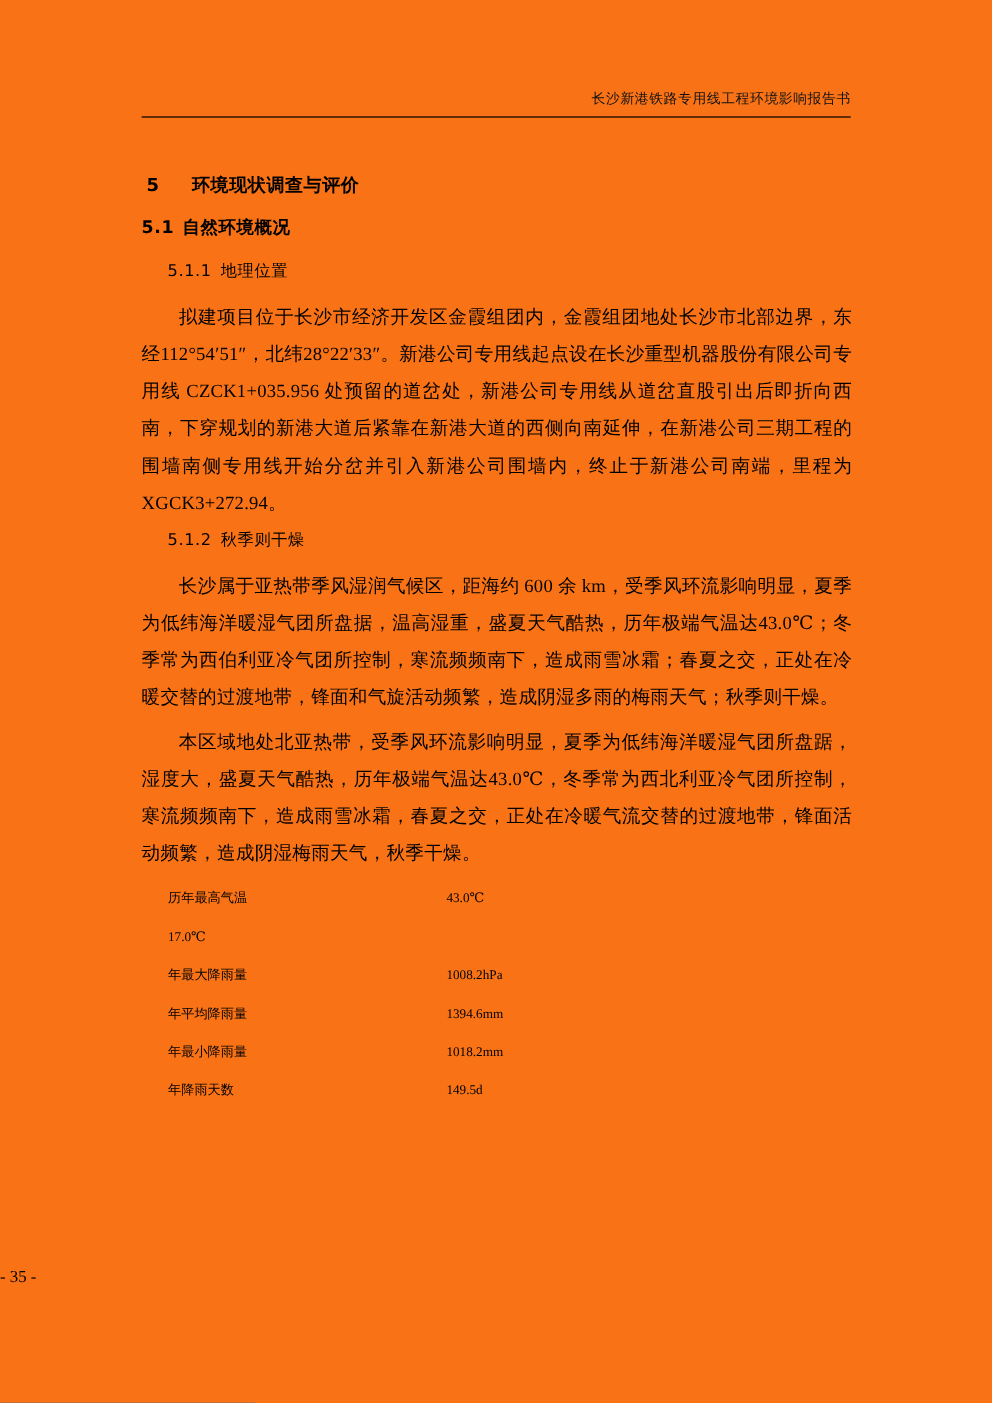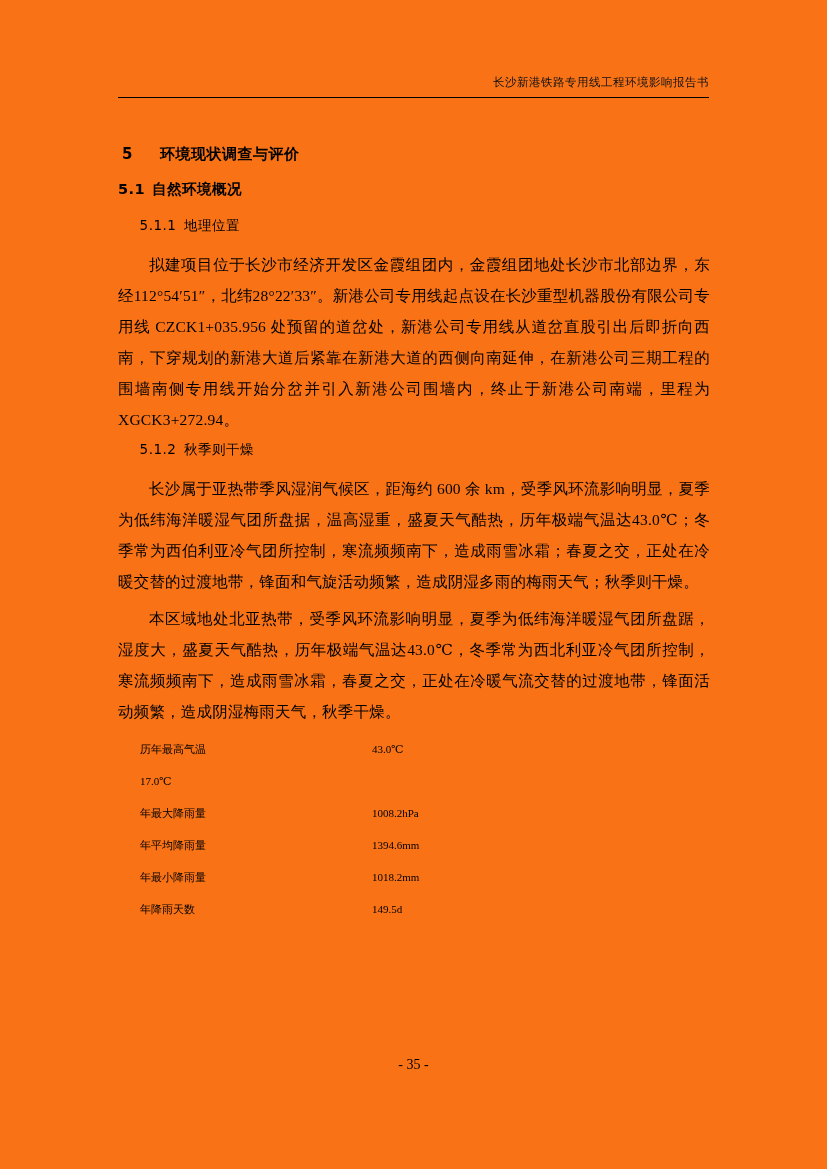--- a/index.html
+++ b/index.html
@@ -98,21 +98,21 @@
     flex: 0 0 232px;
   }
   .param-value {
     flex: 1 1 auto;
   }
   .footer {
     position: absolute;
     left: 0;
     right: 0;
     top: 1057px;
-    text-align: center;
+    text-align: left;
     font-size: 14px;
     font-family: "Liberation Serif", "DejaVu Serif", serif;
   }
 </style>
 </head>
 <body>
 
 <div class="page">
 
   <div class="header-text">长沙新港铁路专用线工程环境影响报告书</div>

